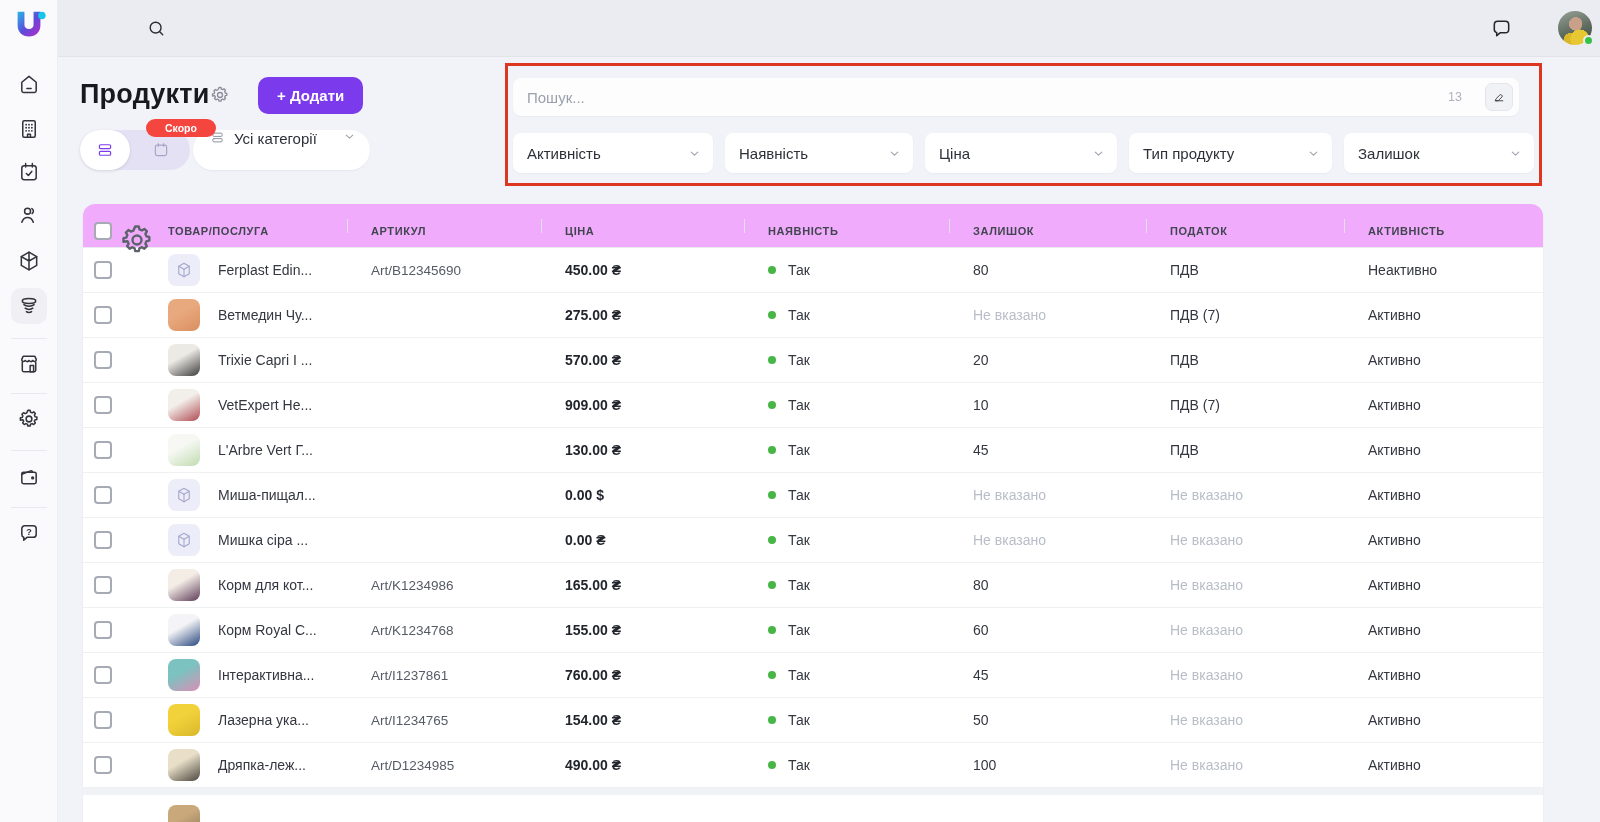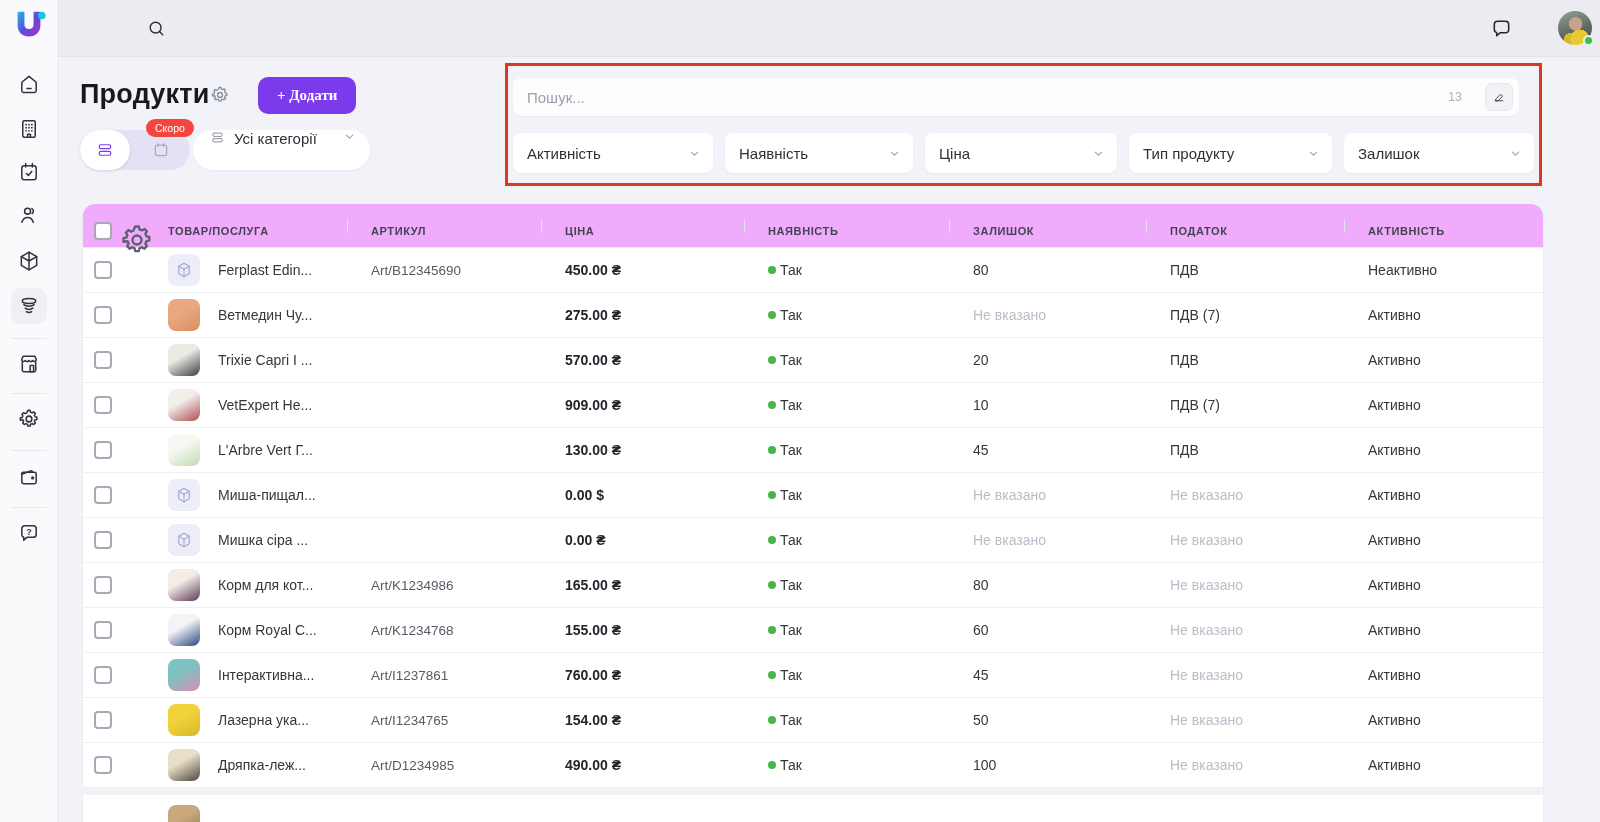--- a/index.html
+++ b/index.html
@@ -23,27 +23,27 @@
   
   .sidebar { position:absolute; left:0; top:0; bottom:0; width:58px; background:#FAFAFC; border-right:1px solid #ECECF1; z-index:10; }
   .logo { position:absolute; left:10px; top:7px; width:38px; height:40px; }
   .sb-item { position:absolute; left:50%; transform:translate(-50%,-50%); width:23px; height:23px; color:#33343C; cursor:pointer; }
   .sb-active-bg { position:absolute; left:11px; top:288px; width:36px; height:36px; background:#EFEFF4; border-radius:10px; }
   .sb-div { position:absolute; left:11px; width:36px; height:1px; background:#E8E8EE; }
 
   
   .page-title { position:absolute; left:80px; top:79px; font-size:27px; font-weight:700; color:#17191F; letter-spacing:.2px; }
   .title-gear { position:absolute; left:210px; top:85px; width:20px; height:20px; color:#8A8E99; cursor:pointer; }
-  .add-btn { position:absolute; left:258px; top:77px; height:37px; padding:0 19px; background:#7B3BEC; color:#FFFFFF; border:none; border-radius:10px; font-size:15px; font-weight:700; font-family:Liberation Serif, serif; display:flex; align-items:center; cursor:pointer; }
+  .add-btn { position:absolute; left:258px; top:77px; height:37px; padding:0 19px; background:#7B3BEC; color:#FFFFFF; border:none; border-radius:10px; font-size:15px; font-weight:700; font-family:Liberation Sans, sans-serif; display:flex; align-items:center; cursor:pointer; }
 
   .view-toggle { position:absolute; left:80px; top:130px; width:110px; height:40px; background:#E5E1F4; border-radius:20px; }
   .seg-active { position:absolute; left:0; top:0; width:50px; height:40px; background:#FFFFFF; border-radius:20px; box-shadow:0 1px 3px rgba(30,30,60,.14); display:flex; align-items:center; justify-content:center; color:#7B3BEC; cursor:pointer; }
   .seg-soon { position:absolute; right:0; top:0; width:58px; height:40px; display:flex; align-items:center; justify-content:center; color:#AAA3C8; cursor:pointer; }
   .seg-active .ic, .seg-soon .ic { width:18px; height:18px; }
-  .soon-badge { position:absolute; left:146px; top:119px; background:#F4453E; color:#FFF; font-size:10.5px; font-weight:400; padding:3px 9px; border-radius:10px; z-index:3; }
+  .soon-badge { position:absolute; left:146px; top:119px; background:#F4453E; color:#FFF; font-size:10.5px; font-weight:700; padding:3px 19px; border-radius:10px; z-index:3; }
 
   .category-select { position:absolute; left:193px; top:130px; width:177px; height:40px; background:#FFF; border-radius:20px; display:flex; align-items:flex-start; gap:9px; padding:0 14px 0 17px; box-shadow:0 1px 2px rgba(30,30,60,.06); cursor:pointer; }
   .category-select .rows-ic { width:15px; height:15px; color:#8D919C; flex:none; }
   .category-select .cat-label { font-size:15px; color:#2E3037; flex:1; white-space:nowrap; }
   .chev { width:13px; height:13px; color:#9CA1AB; flex:none; }
   .chev svg { stroke-width:2; }
 
   
   .highlight-box { position:absolute; left:505px; top:63px; width:1037px; height:123px; border:3px solid #DD3722; z-index:5;padding-left:27px; }
   .search-field { position:absolute; left:5px; top:12px; width:1006px; height:38px; background:#FDFDFE; border-radius:8px; display:flex; align-items:center; padding:0 6px 0 0; box-shadow:0 1px 2px rgba(30,30,60,.04); }
@@ -68,21 +68,21 @@
 
   .trow { height:45px; border-bottom:1px solid #EFF0F4; cursor:pointer; }
   .cell-product { display:flex; align-items:center; gap:18px; padding-left:13px; overflow:hidden; }
   .thumb { width:32px; height:32px; border-radius:8px; flex:none; }
   .thumb.cube { background:#ECEDF8; display:flex; align-items:center; justify-content:center; }
   .thumb.cube svg { width:18px; height:18px; stroke:#A6A9CE; fill:none; stroke-linecap:round; stroke-linejoin:round; }
   .pname { font-size:14px; color:#34373F; white-space:nowrap; }
   .cell { font-size:14px; color:#34373F; padding-left:24px; white-space:nowrap; }
   .cell.article { color:#565B65; font-size:13.5px; }
   .cell.price { font-weight:700; color:#22252C; }
-  .avail { display:flex; align-items:center; gap:4px; }
+  .avail { display:flex; align-items:center; gap:12px; }
   .dot { width:8px; height:8px; border-radius:50%; background:#47B647; flex:none; }
   .muted { color:#B8BDC7 !important; }
   .trow.partial { border-top:7px solid #F1F2F6; align-items:start; }
   .trow.partial .thumb { margin-top:10px; }
 </style>
 </head>
 <body>
 
 <div class="topbar">
   <span class="tb-search ic">

